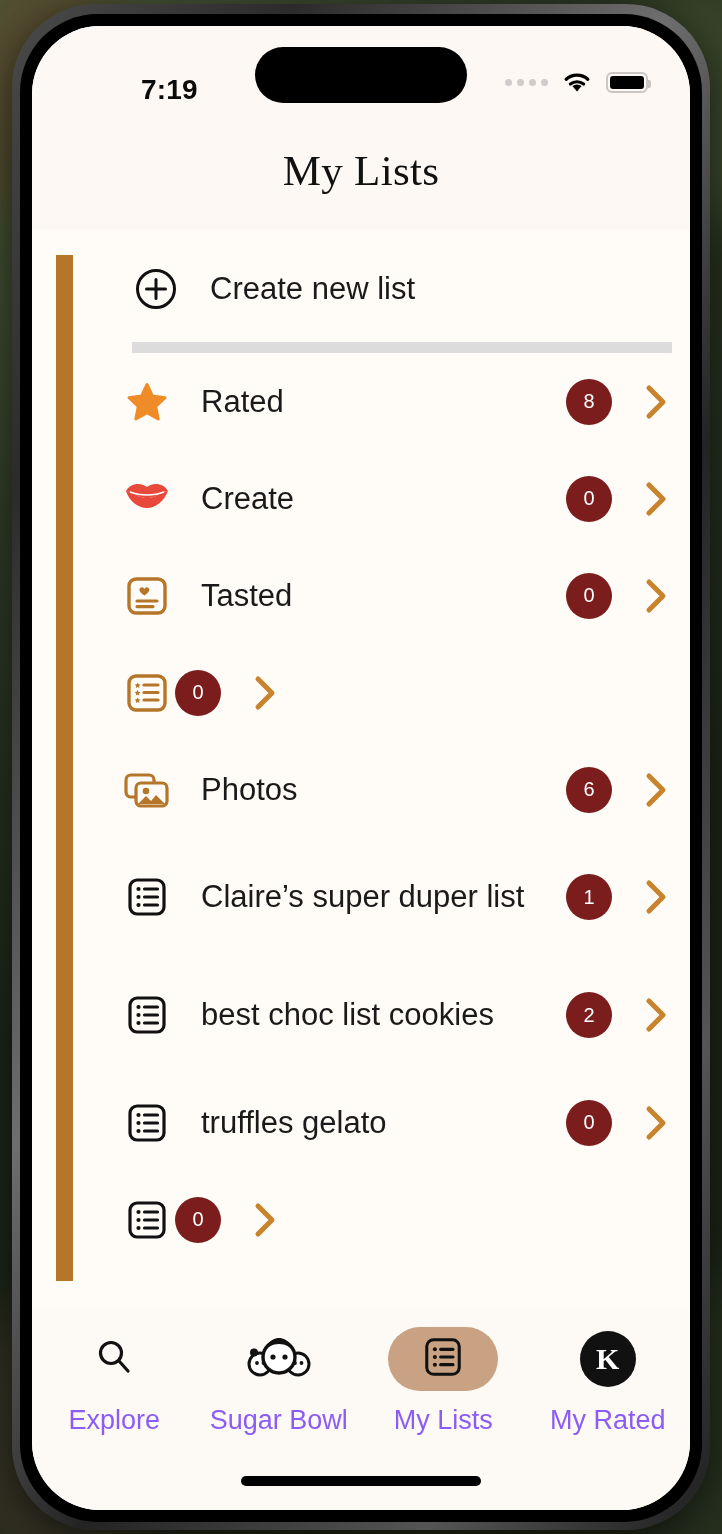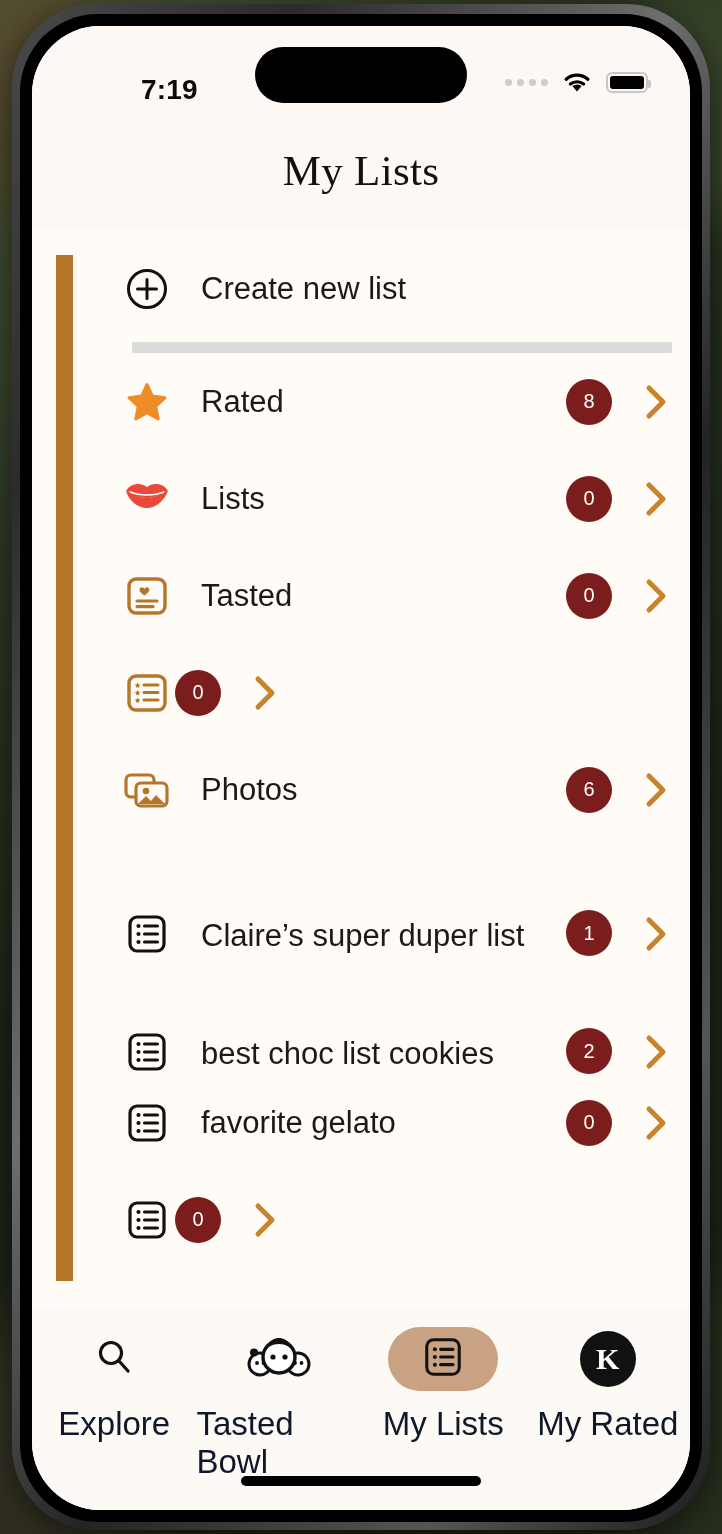--- a/index.html
+++ b/index.html
@@ -135,28 +135,28 @@
     flex: none;
     width: 46px; height: 46px; border-radius: 50%;
     background: #7b1d1d; color: #fff;
     font-size: 20px; font-weight: 500;
     display: flex; align-items: center; justify-content: center;
     margin-right: 28px;
   }
   .chev { flex: none; width: 32px; display:flex; align-items:center; justify-content:center; }
   .chev svg { display:block; }
 
-  .create-row { height: 112px; padding-top: 6px; }
+  .create-row { height: 112px; padding-top: 6px; margin-left: 9px; }
   .create-label { font-size: 31px; color: #1a1a1a; margin-left: 26px; }
 
   .divider-wrap { padding-left: 59px; padding-right: 18px; }
   .divider {
     height: 11px; background: #dcdcdc; border-radius: 1px;
   }
-  .row-tall { height: 118px; align-items: flex-end; }
+  .row-tall { height: 118px; }
 
   
   .tabbar {
     position: relative;
     height: 201px;
     background: #fdfaf6;
     display: flex; align-items: flex-start;
     padding-top: 18px;
     box-sizing: border-box;
   }
@@ -164,21 +164,21 @@
     flex: 1 1 0;
     display: flex; flex-direction: column; align-items: center;
   }
   .tab-icon-box {
     height: 64px; display: flex; align-items: center; justify-content: center;
     padding: 0 34px; border-radius: 34px;
   }
   .tab.active .tab-icon-box { background: #c8a282; }
   .tab-label {
     margin-top: 14px;
-    font-size: 33px; color: #0f172a;
+    font-size: 27px; color: #8b5cf6;
   }
   .avatar-circle {
     width: 56px; height: 56px; border-radius: 50%;
     background: #111; color: #fff;
     display: flex; align-items: center; justify-content: center;
     font-family: "Liberation Serif", serif; font-size: 30px; font-weight: 700;
   }
   .home-indicator {
     position: absolute; left: 50%; transform: translateX(-50%);
     bottom: 24px; width: 240px; height: 10px; border-radius: 6px; background: #000;
@@ -260,21 +260,21 @@
         </div>
 
         <div class="row">
           <div class="row-icon">
             <svg width="46" height="34" viewBox="0 0 46 34">
               <path d="M23 5C17 0 6 1 2 9c6 0 10 3 12 5 0 0 4 2 9 2s9-2 9-2c2-2 6-5 12-5-4-8-15-9-21-4z" fill="#e8493a"></path>
               <path d="M2 9c3 10 12 17 21 17S40 19 44 9c-6 0-10 3-12 5 0 0-4 2-9 2s-9-2-9-2C12 12 8 9 2 9z" fill="#e8493a"></path>
               <path d="M6 10c5 2 11 3 17 3s12-1 17-3" stroke="#fff" stroke-width="1.6" fill="none"></path>
             </svg>
           </div>
-          <div class="row-label">Lists</div>
+          <div class="row-label">Create</div>
           <div class="badge">0</div>
           <div class="chev">
             <svg width="30" height="44" viewBox="0 0 30 44">
                 <path d="M8 8l14 14L8 36" fill="none" stroke="#c8832c" stroke-width="5" stroke-linecap="round" stroke-linejoin="round"></path>
               </svg>
           </div>
         </div>
 
         <div class="row">
           <div class="row-icon">
@@ -370,21 +370,21 @@
         <div class="row">
           <div class="row-icon">
             <svg width="44" height="44" viewBox="0 0 44 44">
               <rect x="5" y="5" width="34" height="34" rx="7" fill="none" stroke="#111" stroke-width="3.2"></rect>
               <circle cx="13.5" cy="14" r="2.1" fill="#111"></circle>
               <circle cx="13.5" cy="22" r="2.1" fill="#111"></circle>
               <circle cx="13.5" cy="30" r="2.1" fill="#111"></circle>
               <path d="M19.5 14h13M19.5 22h13M19.5 30h13" stroke="#111" stroke-width="3.2" stroke-linecap="round"></path>
             </svg>
           </div>
-          <div class="row-label">favorite gelato</div>
+          <div class="row-label">truffles gelato</div>
           <div class="badge">0</div>
           <div class="chev">
             <svg width="30" height="44" viewBox="0 0 30 44">
                 <path d="M8 8l14 14L8 36" fill="none" stroke="#c8832c" stroke-width="5" stroke-linecap="round" stroke-linejoin="round"></path>
               </svg>
           </div>
         </div>
 
         <div class="row">
           <div class="row-icon">
@@ -435,21 +435,21 @@
               <circle cx="48" cy="27" r="1.9" fill="#111"></circle>
               <circle cx="54.5" cy="27" r="1.9" fill="#111"></circle>
               <circle cx="32" cy="21" r="16" fill="#fff" stroke="#111" stroke-width="3.4"></circle>
               <path d="M17 16a16 16 0 0 1 30 0c-3-5-8.5-8-15-8s-12 3-15 8z" fill="#111"></path>
               <path d="M18.5 10.5c4-6 9.5-8.5 13.5-8.5s9.5 2.5 13.5 8.5c-4-3-8.5-4.5-13.5-4.5s-9.5 1.5-13.5 4.5z" fill="#111"></path>
               <circle cx="26" cy="21" r="2.6" fill="#111"></circle>
               <circle cx="38" cy="21" r="2.6" fill="#111"></circle>
             </svg>
           </span>
         </div>
-        <div class="tab-label">Tasted Bowl</div>
+        <div class="tab-label">Sugar Bowl</div>
       </div>
 
       <div class="tab active">
         <div class="tab-icon-box">
           <span>
             <svg width="42" height="42" viewBox="0 0 44 44">
               <rect x="5" y="4" width="34" height="36" rx="7" fill="none" stroke="#111" stroke-width="3.2"></rect>
               <circle cx="13.5" cy="14" r="2.1" fill="#111"></circle>
               <circle cx="13.5" cy="22" r="2.1" fill="#111"></circle>
               <circle cx="13.5" cy="30" r="2.1" fill="#111"></circle>

